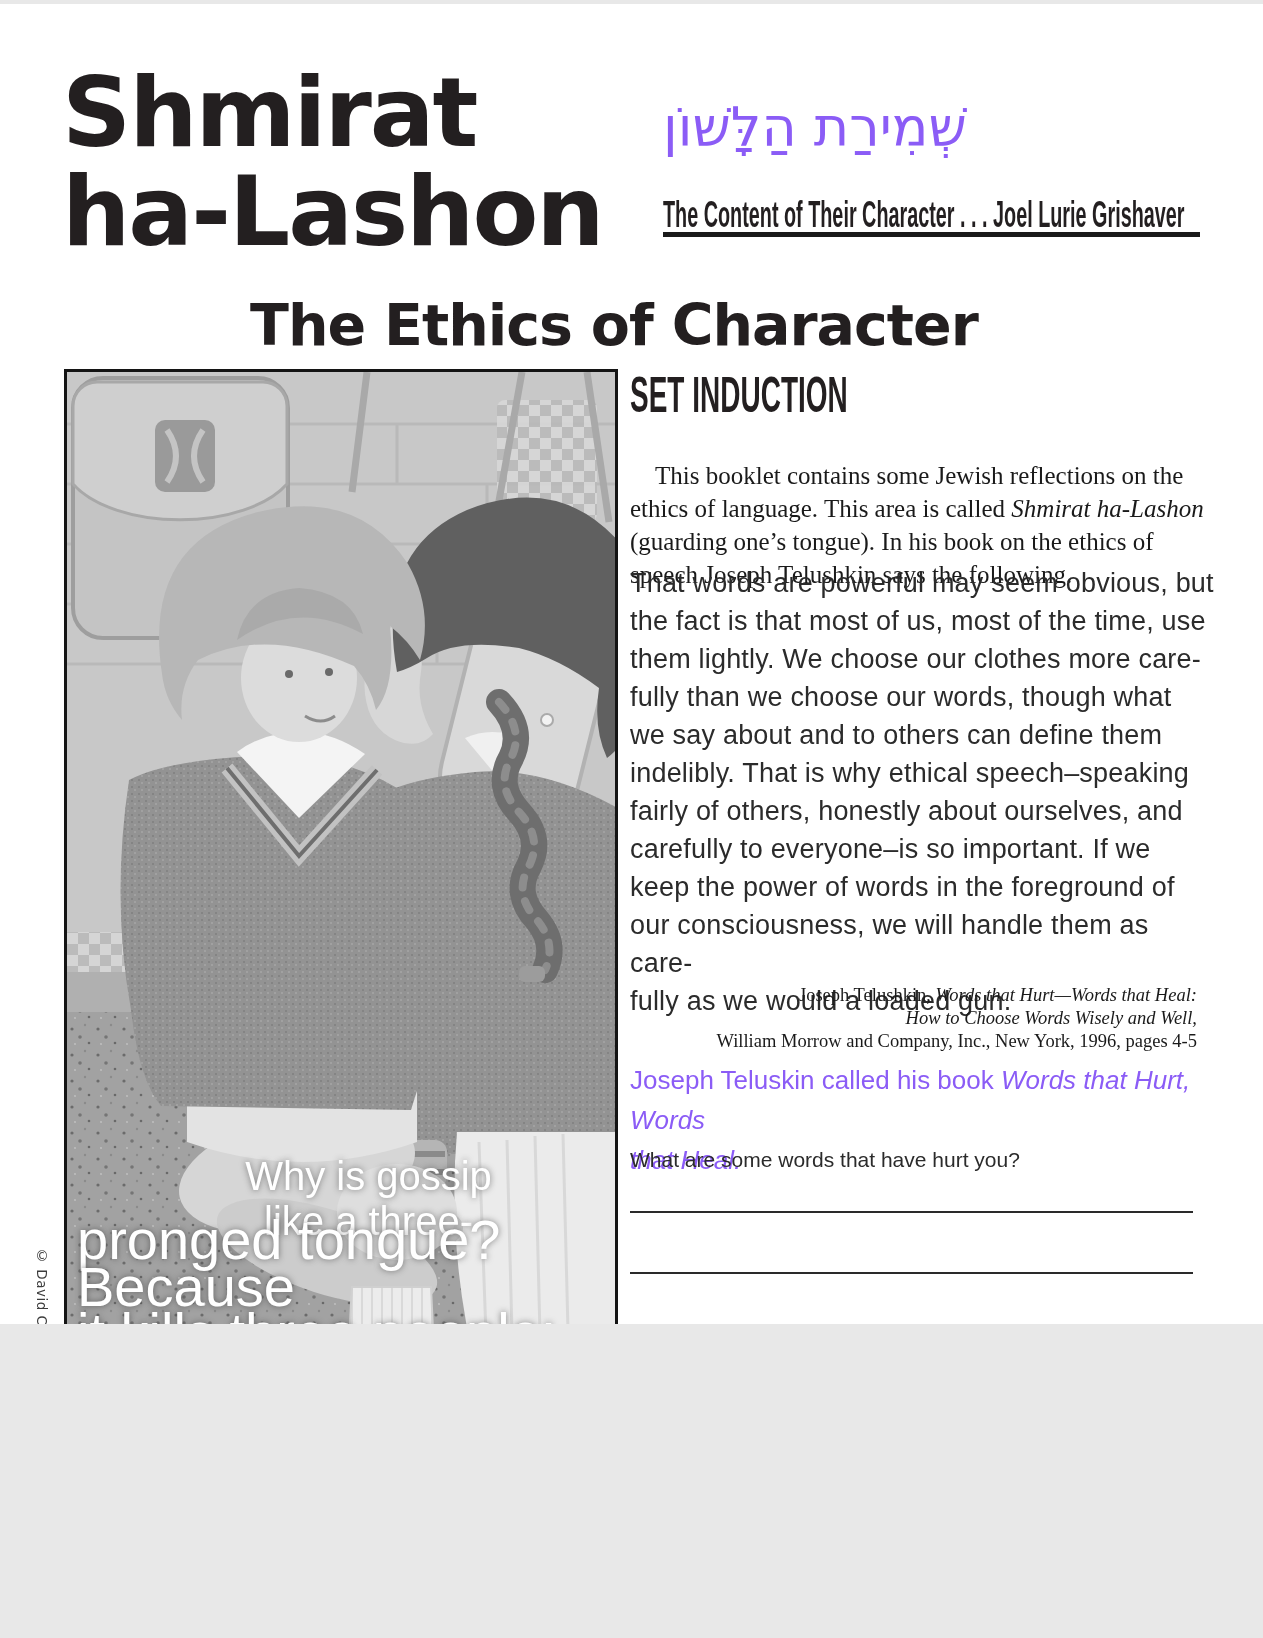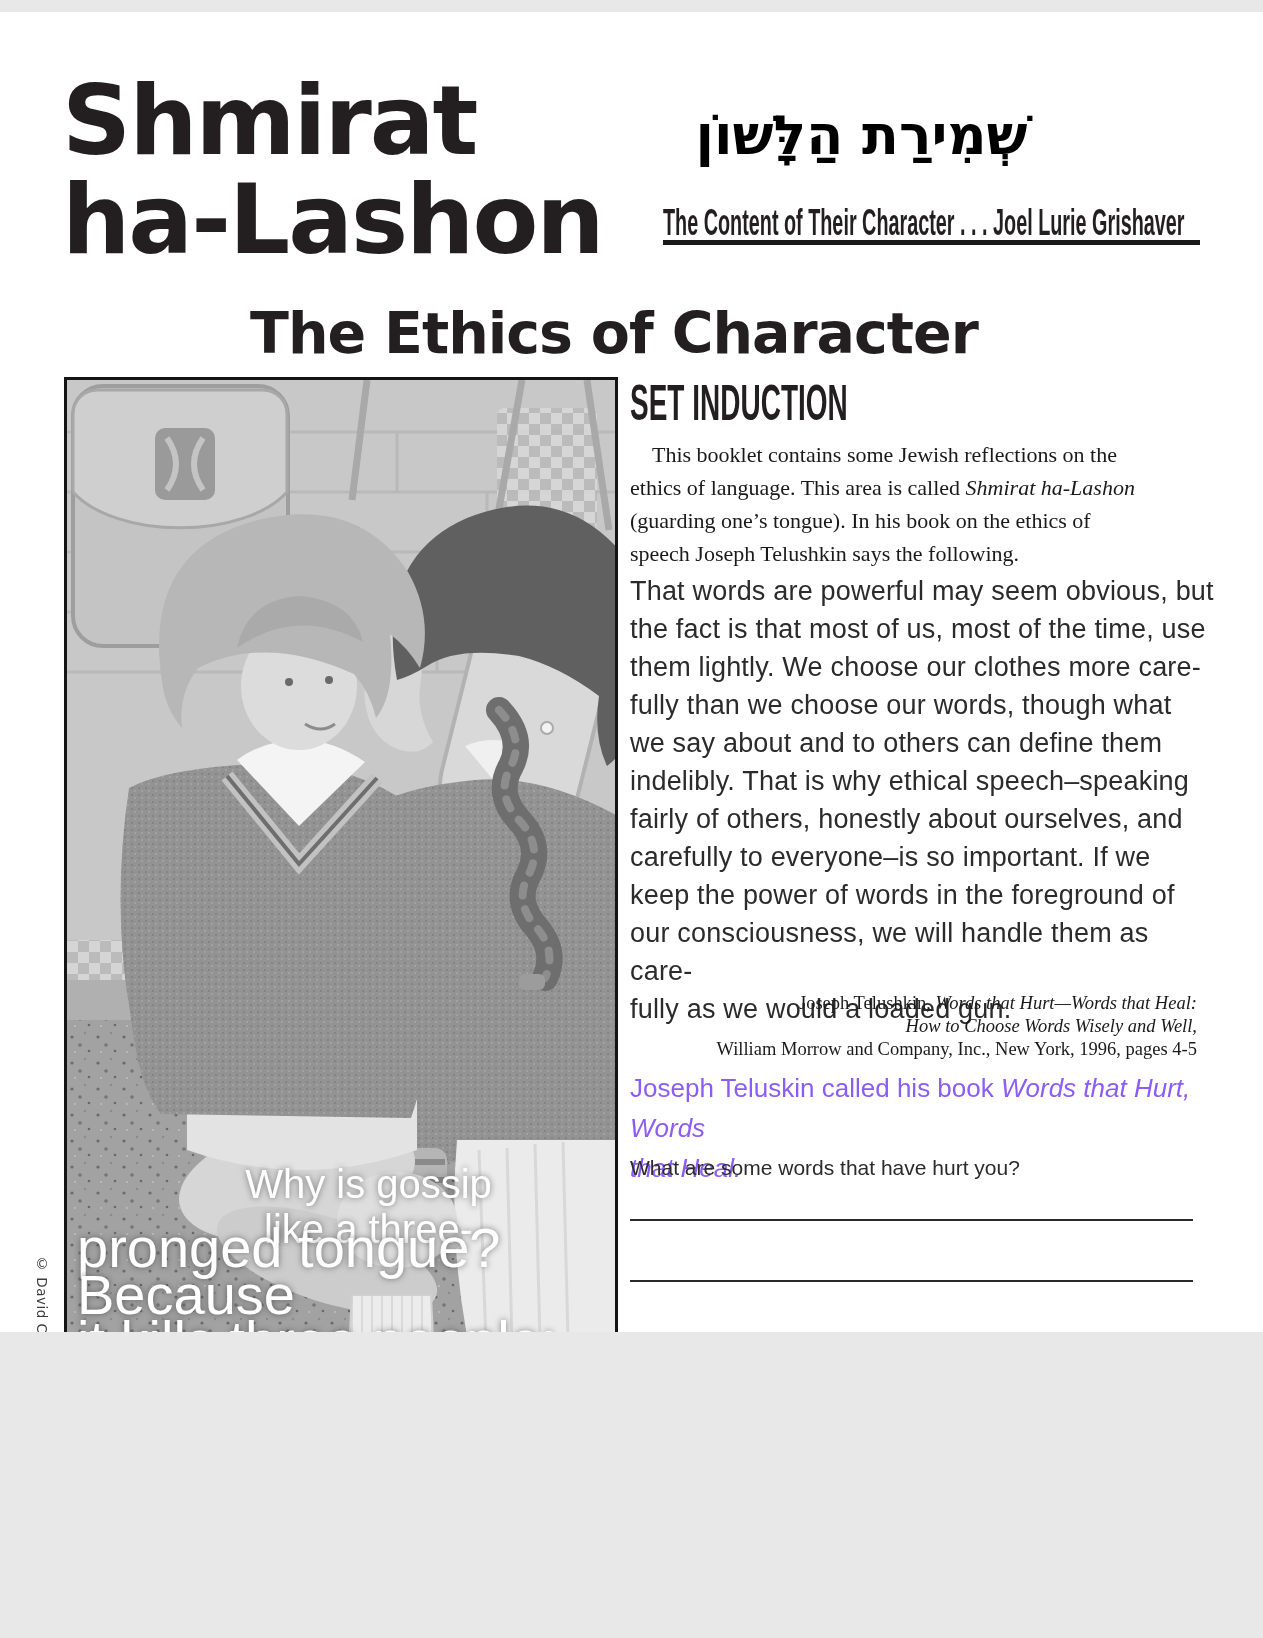--- a/index.html
+++ b/index.html
@@ -1,38 +1,38 @@
 <!DOCTYPE html>
 <html><head>
 <meta charset="utf-8">
 <title>Worksheet Page</title>
 <style>
   html,body{margin:0;padding:0;background:#e8e8e8;}
-  .page{position:relative;width:1263px;height:1320px;background:#ffffff;margin:12px auto;overflow:hidden;
+  .page{position:relative;width:1263px;height:1320px;background:#ffffff;margin:4px auto;overflow:hidden;
         font-family:"Liberation Sans",sans-serif;color:#1a1a1a;}
   .abs{position:absolute;}
 
   
   .marker{font-family:"DejaVu Sans",sans-serif;font-weight:700;color:#231f20;}
   .page-title{left:62px;top:60px;font-size:96px;line-height:99px;letter-spacing:-2px;white-space:pre-line;}
   .ethics-title{left:250px;top:288px;font-size:57px;letter-spacing:-1px;}
 
-  .hebrew{left:663px;top:92px;width:537px;padding-right:140px;box-sizing:border-box;text-align:center;
-          font-family:"DejaVu Sans",sans-serif;font-weight:700;font-size:54px;color:#000000;}
+  .hebrew{left:663px;top:92px;width:537px;padding-right:140px;box-sizing:border-box;text-align:left;
+          font-family:"DejaVu Sans",sans-serif;font-weight:400;font-size:54px;color:#8b5cf6;}
   .series{left:663px;top:190px;white-space:nowrap;}
   .series span{display:inline-block;transform:scaleX(0.55);transform-origin:0 0;
           font-family:"Liberation Sans",sans-serif;font-weight:700;font-size:36px;letter-spacing:0px;color:#231f20;}
   .series-rule{left:663px;top:228px;width:537px;height:5px;background:#1a1a1a;}
 
   .section-heading{left:630px;top:362px;white-space:nowrap;text-align:right;}
   .section-heading span{display:inline-block;transform:scaleX(0.56);transform-origin:0 0;
           font-family:"Liberation Sans",sans-serif;font-weight:700;font-size:50px;letter-spacing:0;color:#231f20;}
 
-  .intro{left:630px;top:404px;width:578px;font-family:"Liberation Serif",serif;
-         font-size:22px;line-height:33px;white-space:pre-wrap;}
+  .intro{left:630px;top:430px;width:578px;font-family:"Liberation Serif",serif;
+         font-size:25px;line-height:33px;white-space:pre-wrap;}
   .intro i{font-style:italic;}
 
   .quote{left:630px;top:560px;width:585px;font-family:"Liberation Sans",sans-serif;
          font-size:27px;line-height:38px;letter-spacing:0.2px;color:#2b2b2b;white-space:pre-line;}
 
   .citation{left:630px;top:980px;width:567px;text-align:right;font-family:"Liberation Serif",serif;
             font-size:18.5px;line-height:23px;color:#1a1a1a;}
   .citation .it{font-style:italic;text-align:right;}
 
   .note{left:630px;top:1056px;width:585px;font-family:"Liberation Sans",sans-serif;

